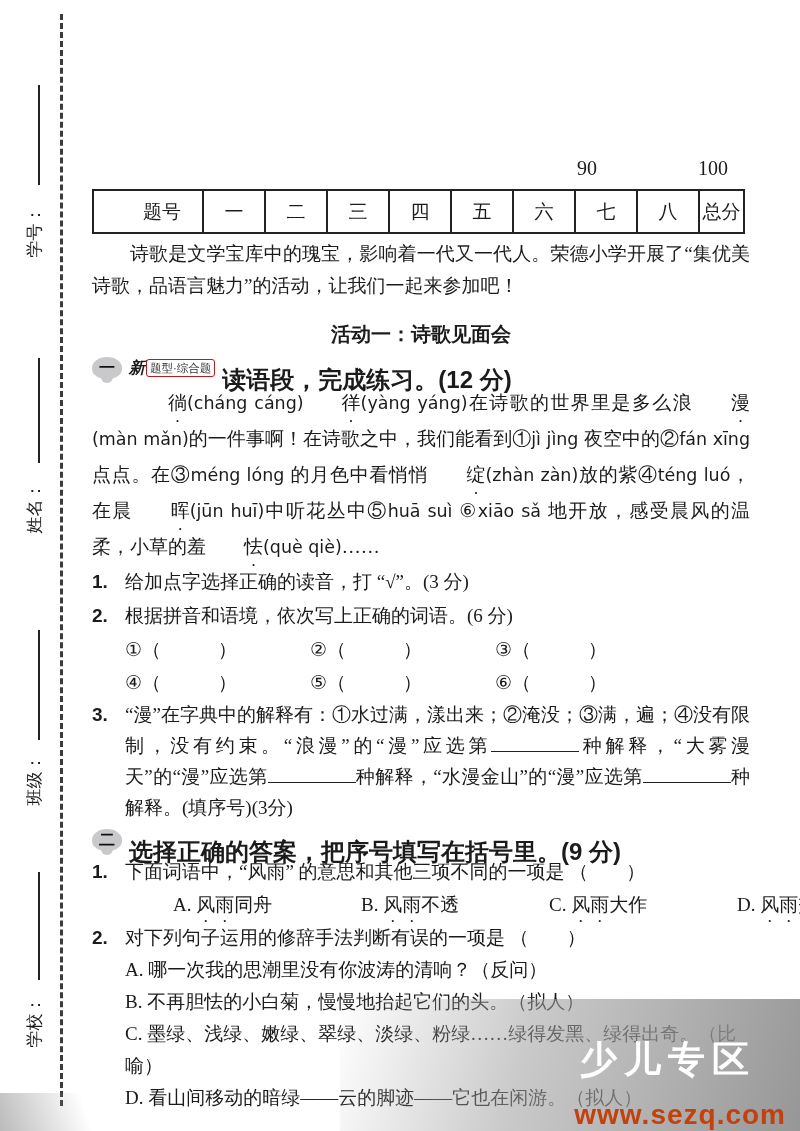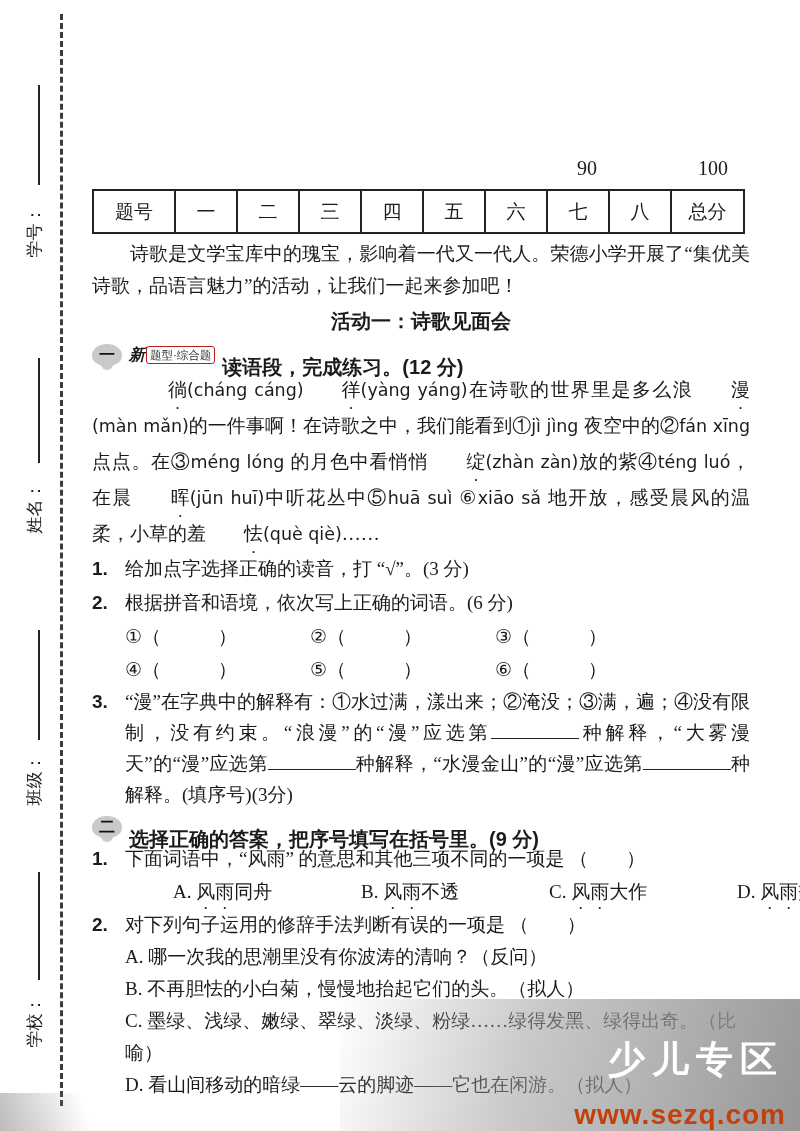--- a/index.html
+++ b/index.html
@@ -15,34 +15,34 @@
   .content{position:absolute;left:92px;top:155px;width:658px;}
   .header-nums{position:relative;height:34px;font-size:20px;}
   .header-nums span{position:absolute;top:2px;}
   .hn-90{left:485px;}
   .hn-100{left:606px;}
   table.score{border-collapse:collapse;width:653px;table-layout:fixed;}
   table.score td{border:2px solid #222;text-align:center;padding:0;font-size:19px;}
   table.score tr.r1 td{height:41px;}
   table.score tr.r2 td{height:42px;}
   .intro{margin:4px 0 0 0;line-height:32px;text-indent:2em;text-align:justify;font-family:Liberation Serif, serif;}
-  .activity-title{margin:6px 0 0 0;text-align:center;font-weight:bold;font-size:20px;
+  .activity-title{margin:19px 0 0 0;text-align:center;font-weight:bold;font-size:20px;
                   line-height:26px;font-family:"Liberation Sans",sans-serif;}
   .sec-header{margin-top:6px;height:30px;display:flex;align-items:center;gap:7px;}
   .sec-marker{flex:none;width:30px;height:22px;background:#c9c9cb;border-radius:50% 50% 46% 46%;
               position:relative;display:flex;align-items:center;justify-content:center;
               font-weight:bold;font-size:16px;color:#111;}
   .sec-marker::after{content:"";position:absolute;bottom:-4px;left:50%;transform:translateX(-50%);
               width:12px;height:8px;background:#c9c9cb;border-radius:0 0 6px 6px;}
   .badge{display:inline-flex;align-items:center;flex:none;}
   .badge-new{font-style:italic;font-weight:bold;font-size:16px;margin-right:1px;
              font-family:"Liberation Serif",serif;}
   .badge-box{border:1px solid #b91c1c;border-radius:3px;font-size:11.5px;padding:0 3px;
              color:#333;line-height:16px;font-family:"Liberation Sans",sans-serif;}
-  .sec-title{font-weight:bold;font-size:20px;font-family:"Liberation Sans",sans-serif;white-space:nowrap;margin-top:24px;}
+  .sec-title{font-weight:bold;font-size:24px;font-family:"Liberation Sans",sans-serif;white-space:nowrap;margin-top:24px;}
   .passage{margin:2px 0 0 0;line-height:36px;text-indent:2em;text-align:justify;}
   .qline{display:flex;}
   .qno{flex:none;width:33px;font-family:"Liberation Sans",sans-serif;font-weight:bold;}
   .qtext{flex:1;text-align:justify;}
   .lh34{line-height:34px;}
   .lh33{line-height:33px;}
   .lh31{line-height:31px;}
   .blank-row{padding-left:33px;line-height:33px;display:flex;}
   .blank-item{width:185px;flex:none;}
   .opt-row{padding-left:33px;line-height:33px;display:flex;}
@@ -52,21 +52,21 @@
   .pinyin{font-family:"DejaVu Sans",sans-serif;font-size:0.92em;}
   .dotchar{position:relative;display:inline-block;}
   .dotchar::after{content:"\2022";position:absolute;left:50%;transform:translateX(-50%);
                   bottom:-0.58em;font-size:0.45em;line-height:1;}
   .blank{display:inline-block;border-bottom:1.6px solid #222;height:1em;}
   
   .wm-grad{position:absolute;right:0;bottom:0;width:460px;height:132px;
      background:linear-gradient(105deg,rgba(160,160,160,0) 0%,rgba(158,158,158,0.55) 40%,rgba(145,145,145,0.95) 100%);}
   .wm-grad-bl{position:absolute;left:0;bottom:0;width:130px;height:38px;
      background:linear-gradient(250deg,rgba(160,160,160,0) 35%,rgba(150,150,150,0.65) 100%);}
-  .wm-title{position:absolute;right:16px;bottom:46px;color:#fff;font-weight:bold;
+  .wm-title{position:absolute;right:44px;bottom:46px;color:#fff;font-weight:bold;
      font-size:37px;letter-spacing:7px;font-family:"Liberation Sans",sans-serif;margin-left:16px;}
   .wm-url{position:absolute;right:14px;bottom:0;color:#c2410c;font-weight:bold;
      font-size:28px;letter-spacing:1px;font-family:"Liberation Sans",sans-serif;}
 </style>
 </head>
 <body>
 
 <div class="page">
 
   <div class="cut-line"></div>
@@ -86,21 +86,21 @@
   <div class="content">
 
     <div class="header-nums">
       <span class="hn-90">90</span>
       <span class="hn-100">100</span>
     </div>
 
     <table class="score">
       <tbody>
           <tr class="r1">
-        <td style="width:80px;">题号</td>
+        <td style="width:80px;padding-left:28px;">题号</td>
         <td style="width:60px;">一</td>
         <td style="width:60px;">二</td>
         <td style="width:60px;">三</td>
         <td style="width:60px;">四</td>
         <td style="width:60px;">五</td>
         <td style="width:60px;">六</td>
         <td style="width:60px;">七</td>
         <td style="width:60px;">八</td>
         <td>总分</td>
       </tr>

